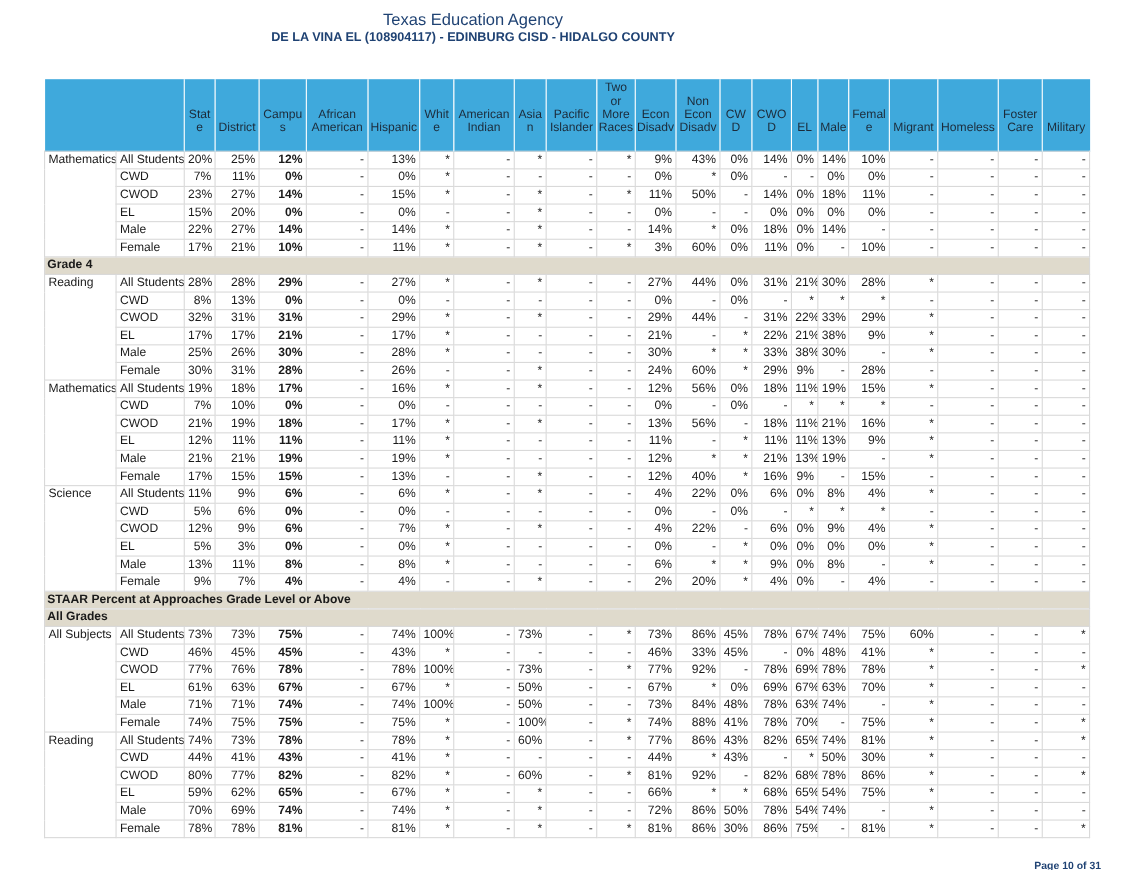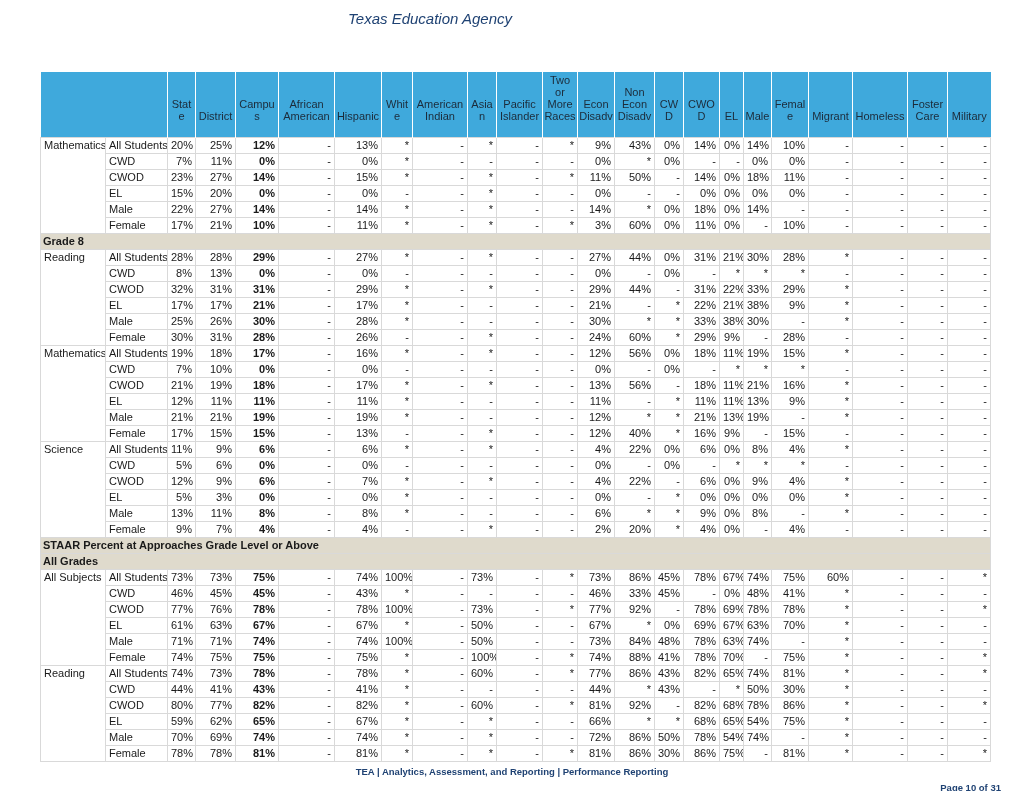--- a/index.html
+++ b/index.html
@@ -1,21 +1,21 @@
 <!DOCTYPE html>
 <html><head>
 <meta charset="utf-8">
 <style>
   * { box-sizing: border-box; }
   html,body { margin:0; padding:0; }
   body {
     width:1024px; height:791px; background:#ffffff; position:relative;
     font-family:"Liberation Sans", sans-serif; overflow:hidden;
   }
-  .page-header { position:absolute; top:10px; left:0; width:860px; text-align:center;font-style:italic; }
+  .page-header { position:absolute; top:10px; left:0; width:860px; text-align:center; }
   .title-line1 { font-size:15px; font-weight:400; color:var(--title-color); line-height:17px; }
   .title-line2 { font-size:16px; font-weight:700; color:var(--title-color); line-height:18px; }
   .title-line3 { font-size:11.5px; font-weight:700; color:var(--title-color); line-height:15px; }
 
   table.report {
     position:absolute; left:40px; top:72px; width:943px;
     border-collapse:collapse; table-layout:fixed;
     font-size:11px; color:#1a1a1a;
   }
   table.report th {
@@ -45,20 +45,21 @@
     font-size:9.5px; font-weight:700; color:var(--title-color);
   }
   .footer-center { position:absolute; left:0; width:1024px; text-align:center; }
   .footer-right  { position:absolute; right:23px; top:16px; text-align:right; }
 </style>
 </head>
 <body style="--header-bg: #3FA9DC; --section-bg: #DFDACC; --title-color: #1F4273;">
 
 <div class="page-header">
   <div class="title-line1">Texas Education Agency</div>
+  <div class="title-line3">DE LA VINA EL (108904117) - EDINBURG CISD - HIDALGO COUNTY</div>
 </div>
 
 <table class="report">
     <colgroup>
       <col style="width: 65px;">
       <col style="width: 62px;">
       <col style="width: 28px;">
       <col style="width: 40px;">
       <col style="width: 43px;">
       <col style="width: 56px;">
@@ -246,21 +247,21 @@
         <td class="val">11%</td>
         <td class="val">0%</td>
         <td class="val">-</td>
         <td class="val">10%</td>
         <td class="val">-</td>
         <td class="val">-</td>
         <td class="val">-</td>
         <td class="val">-</td>
       </tr>
       <tr class="section-row">
-        <td colspan="23">Grade 8</td>
+        <td colspan="23">Grade 4</td>
       </tr>
       <tr>
         <td rowspan="6" class="subject">Reading</td>
         <td class="group">All Students</td>
         <td class="val">28%</td>
         <td class="val">28%</td>
         <td class="val campus">29%</td>
         <td class="val">-</td>
         <td class="val">27%</td>
         <td class="val">*</td>
@@ -983,15 +984,14 @@
         <td class="val">81%</td>
         <td class="val">*</td>
         <td class="val">-</td>
         <td class="val">-</td>
         <td class="val">*</td>
       </tr>
     </tbody>
   </table>
 
 <div class="page-footer">
-  <div class="footer-center">TEA | Analytics, Assessment, and Reporting | Performance Reporting</div>
   <div class="footer-right">Page 10 of 31</div>
 </div>
 
 </body></html>

